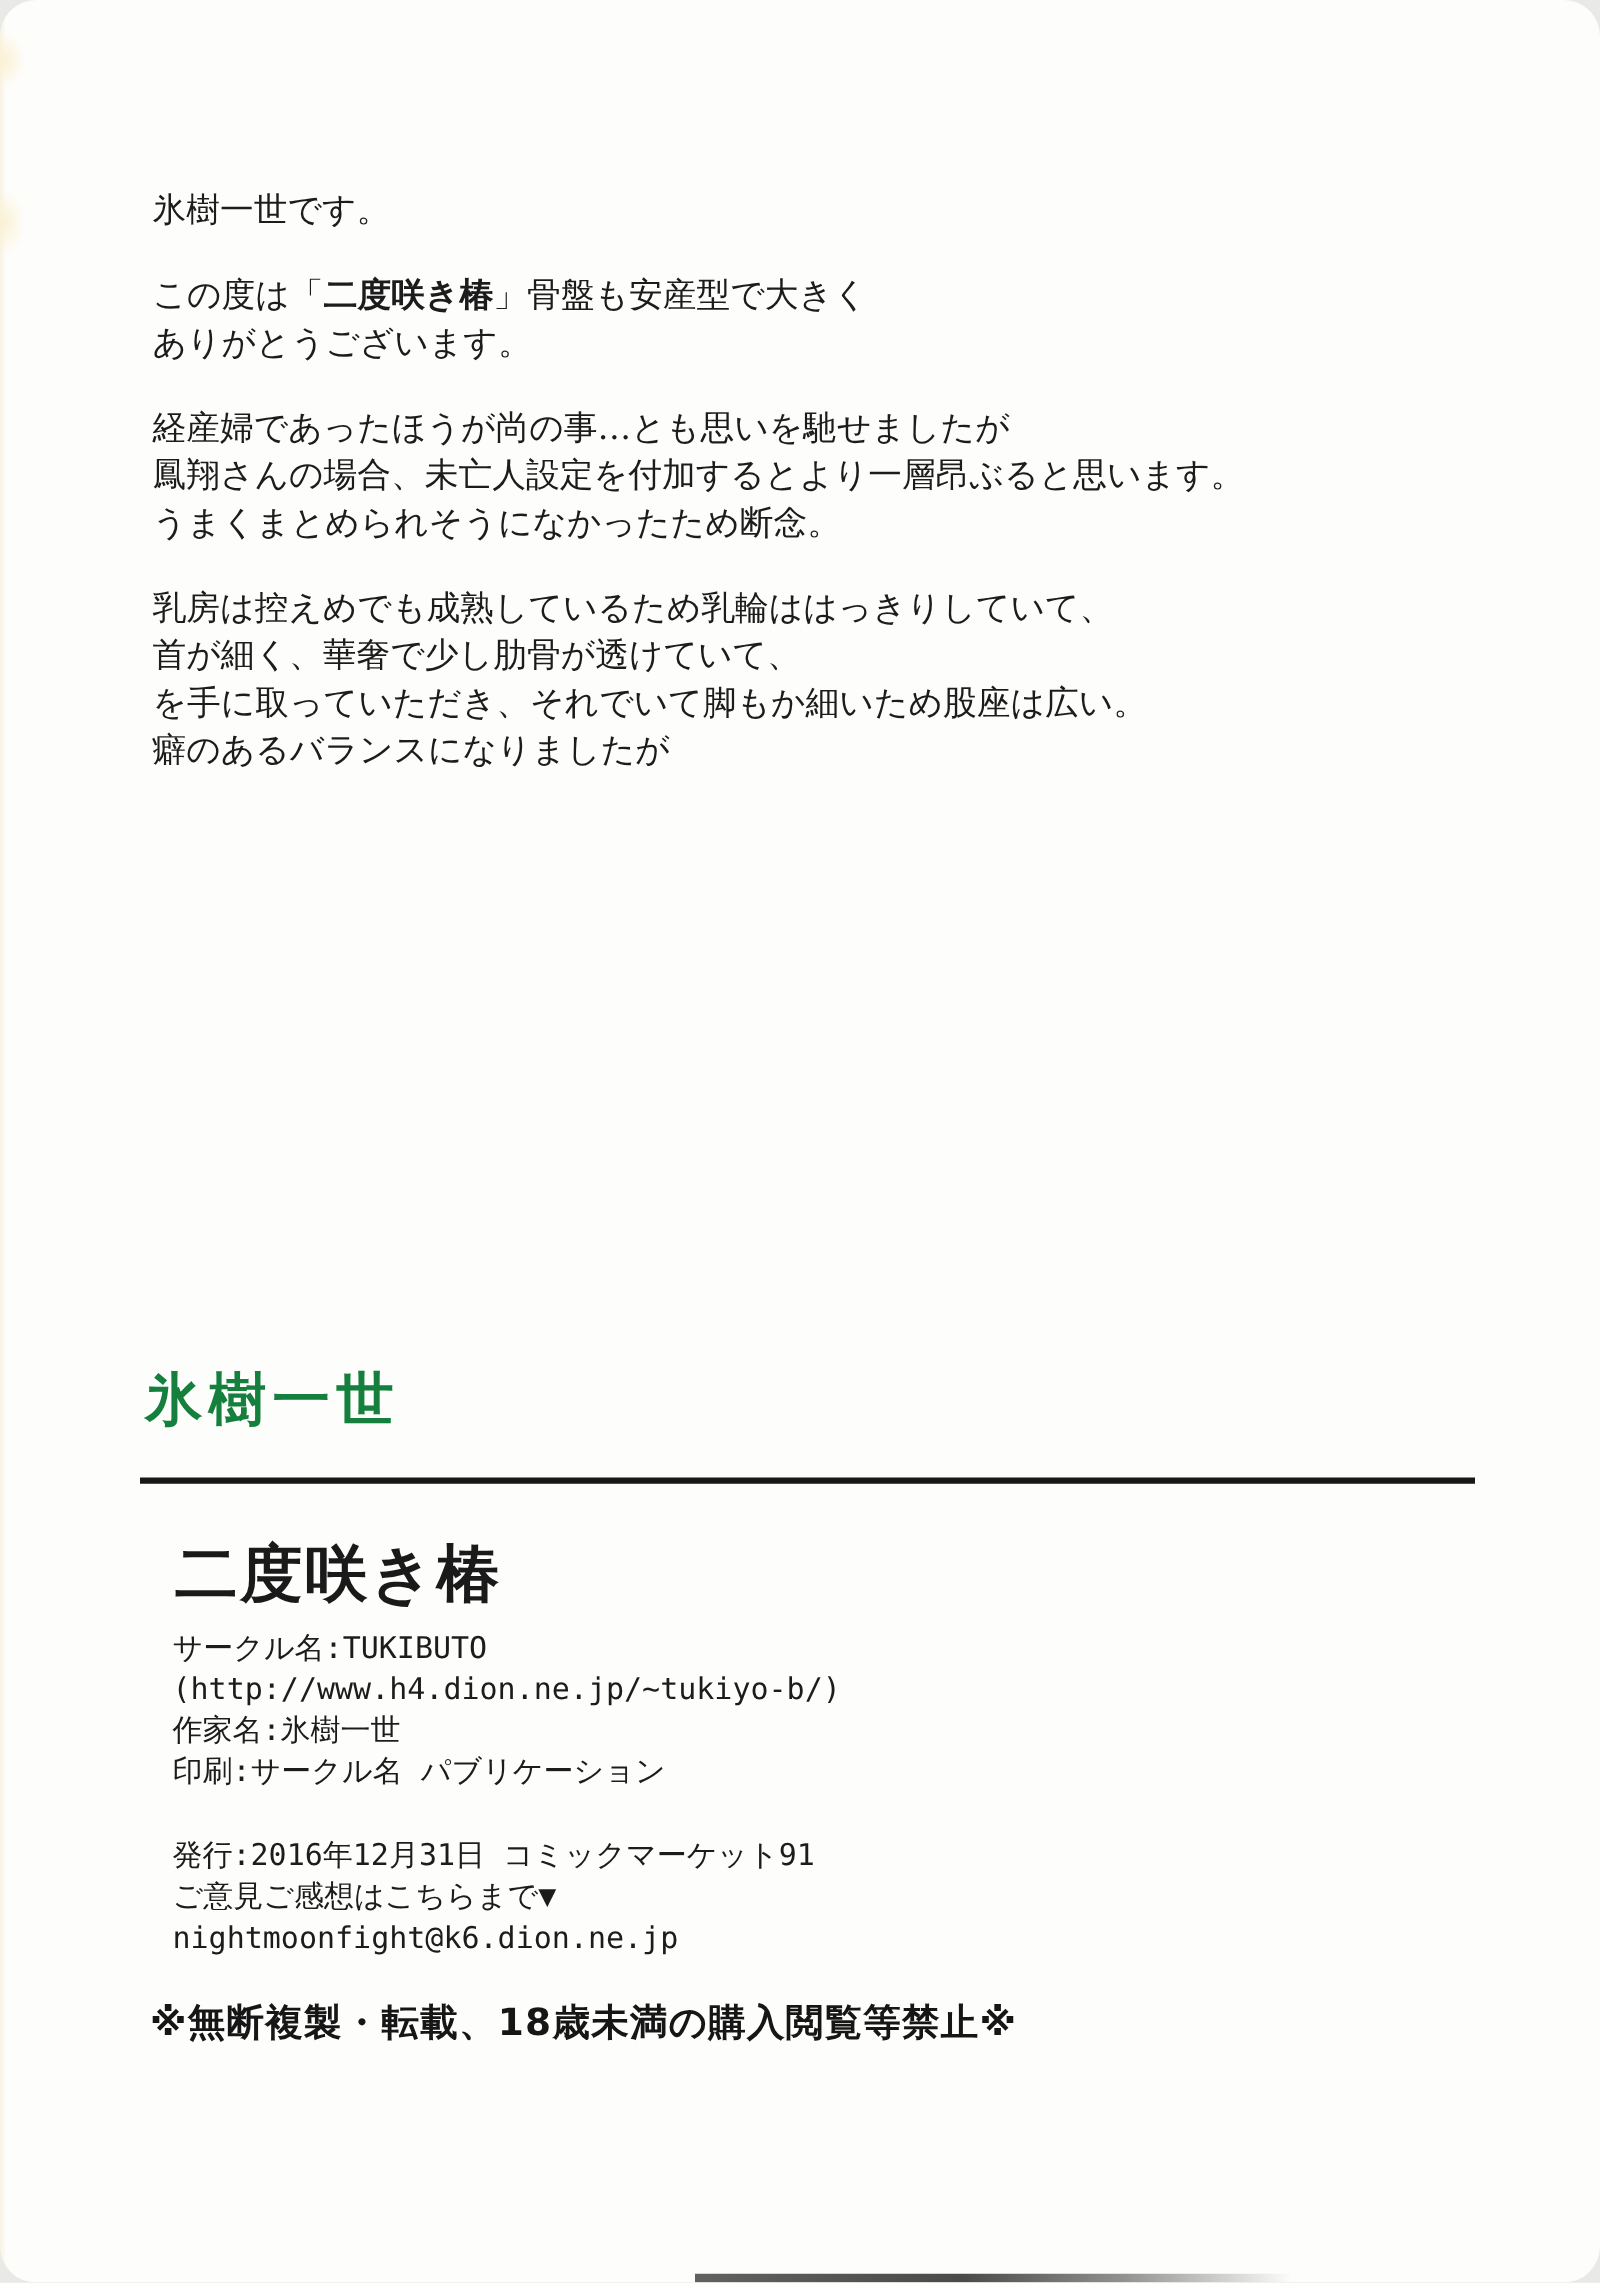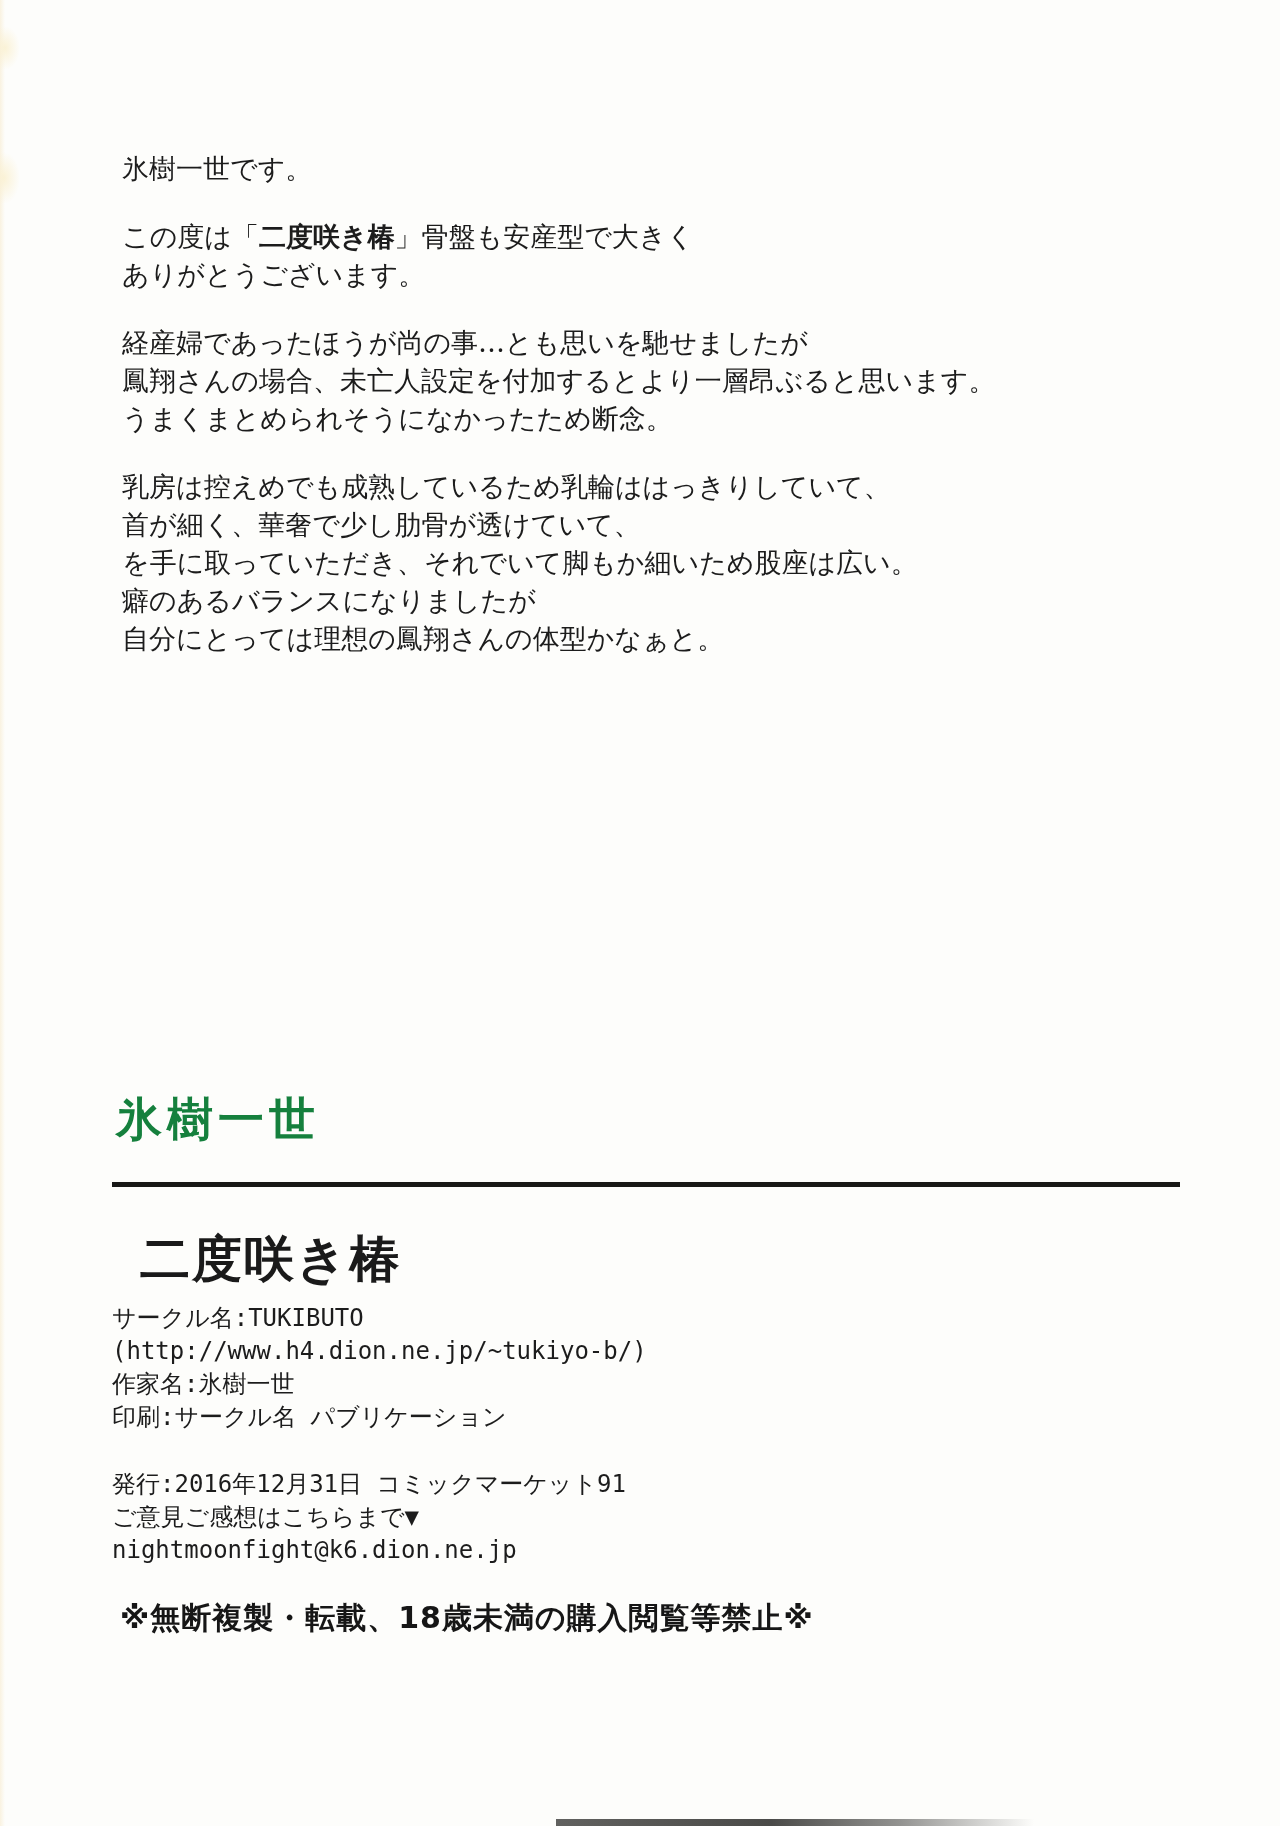--- a/index.html
+++ b/index.html
@@ -4,20 +4,21 @@
 <style>
   html,body{margin:0;padding:0;background:#e9e9e7;}
   .page{
     position:relative;
     width:1280px;height:1826px;
     margin:0 auto;
     background:#fdfdfb;
     overflow:hidden;
     color:#1b1b1b;
     font-family:"Liberation Sans",sans-serif;
+    border-radius:29px;
   }
   
   .edge-tint{
     position:absolute;left:0;top:0;width:5px;height:100%;
     background:linear-gradient(to right, rgba(246,233,203,.55), rgba(246,233,203,0));
   }
   .smudge{
     position:absolute;border-radius:50%;
     background:radial-gradient(closest-side, rgba(250,240,208,.85), rgba(250,240,208,0));
   }
@@ -50,21 +51,21 @@
     width:1068px;height:5px;background:#181816;
   }
   .title{
     position:absolute;left:140px;top:1232px;margin:0;
     font-family:"DejaVu Sans","Liberation Sans",sans-serif;
     font-size:50px;font-weight:bold;letter-spacing:2px;
     line-height:1.1;color:#1a1a1a;
   }
 
   .colophon{
-    position:absolute;left:112px;
+    position:absolute;left:138px;
     font-family:"DejaVu Sans Mono","Liberation Mono",monospace;
     font-size:24px;line-height:33px;white-space:nowrap;
     color:#1c1c1c;
   }
   .colophon.block1{top:1302px;}
   .colophon.block2{top:1468px;}
 
   .notice{
     position:absolute;left:120px;top:1598px;margin:0;
     font-family:"DejaVu Sans","Liberation Sans",sans-serif;
@@ -102,21 +103,20 @@
     <p>
       <span class="line">経産婦であったほうが尚の事…とも思いを馳せましたが</span>
       <span class="line">鳳翔さんの場合、未亡人設定を付加するとより一層昂ぶると思います。</span>
       <span class="line">うまくまとめられそうになかったため断念。</span>
     </p>
     <p>
       <span class="line">乳房は控えめでも成熟しているため乳輪ははっきりしていて、</span>
       <span class="line">首が細く、華奢で少し肋骨が透けていて、</span>
       <span class="line">を手に取っていただき、それでいて脚もか細いため股座は広い。</span>
       <span class="line">癖のあるバランスになりましたが</span>
-      <span class="line">自分にとっては理想の鳳翔さんの体型かなぁと。</span>
     </p>
   </section>
 
   <h1 class="author">氷樹一世</h1>
 
   <div class="rule"></div>
 
   <h2 class="title">二度咲き椿</h2>
 
   <div class="colophon block1">

